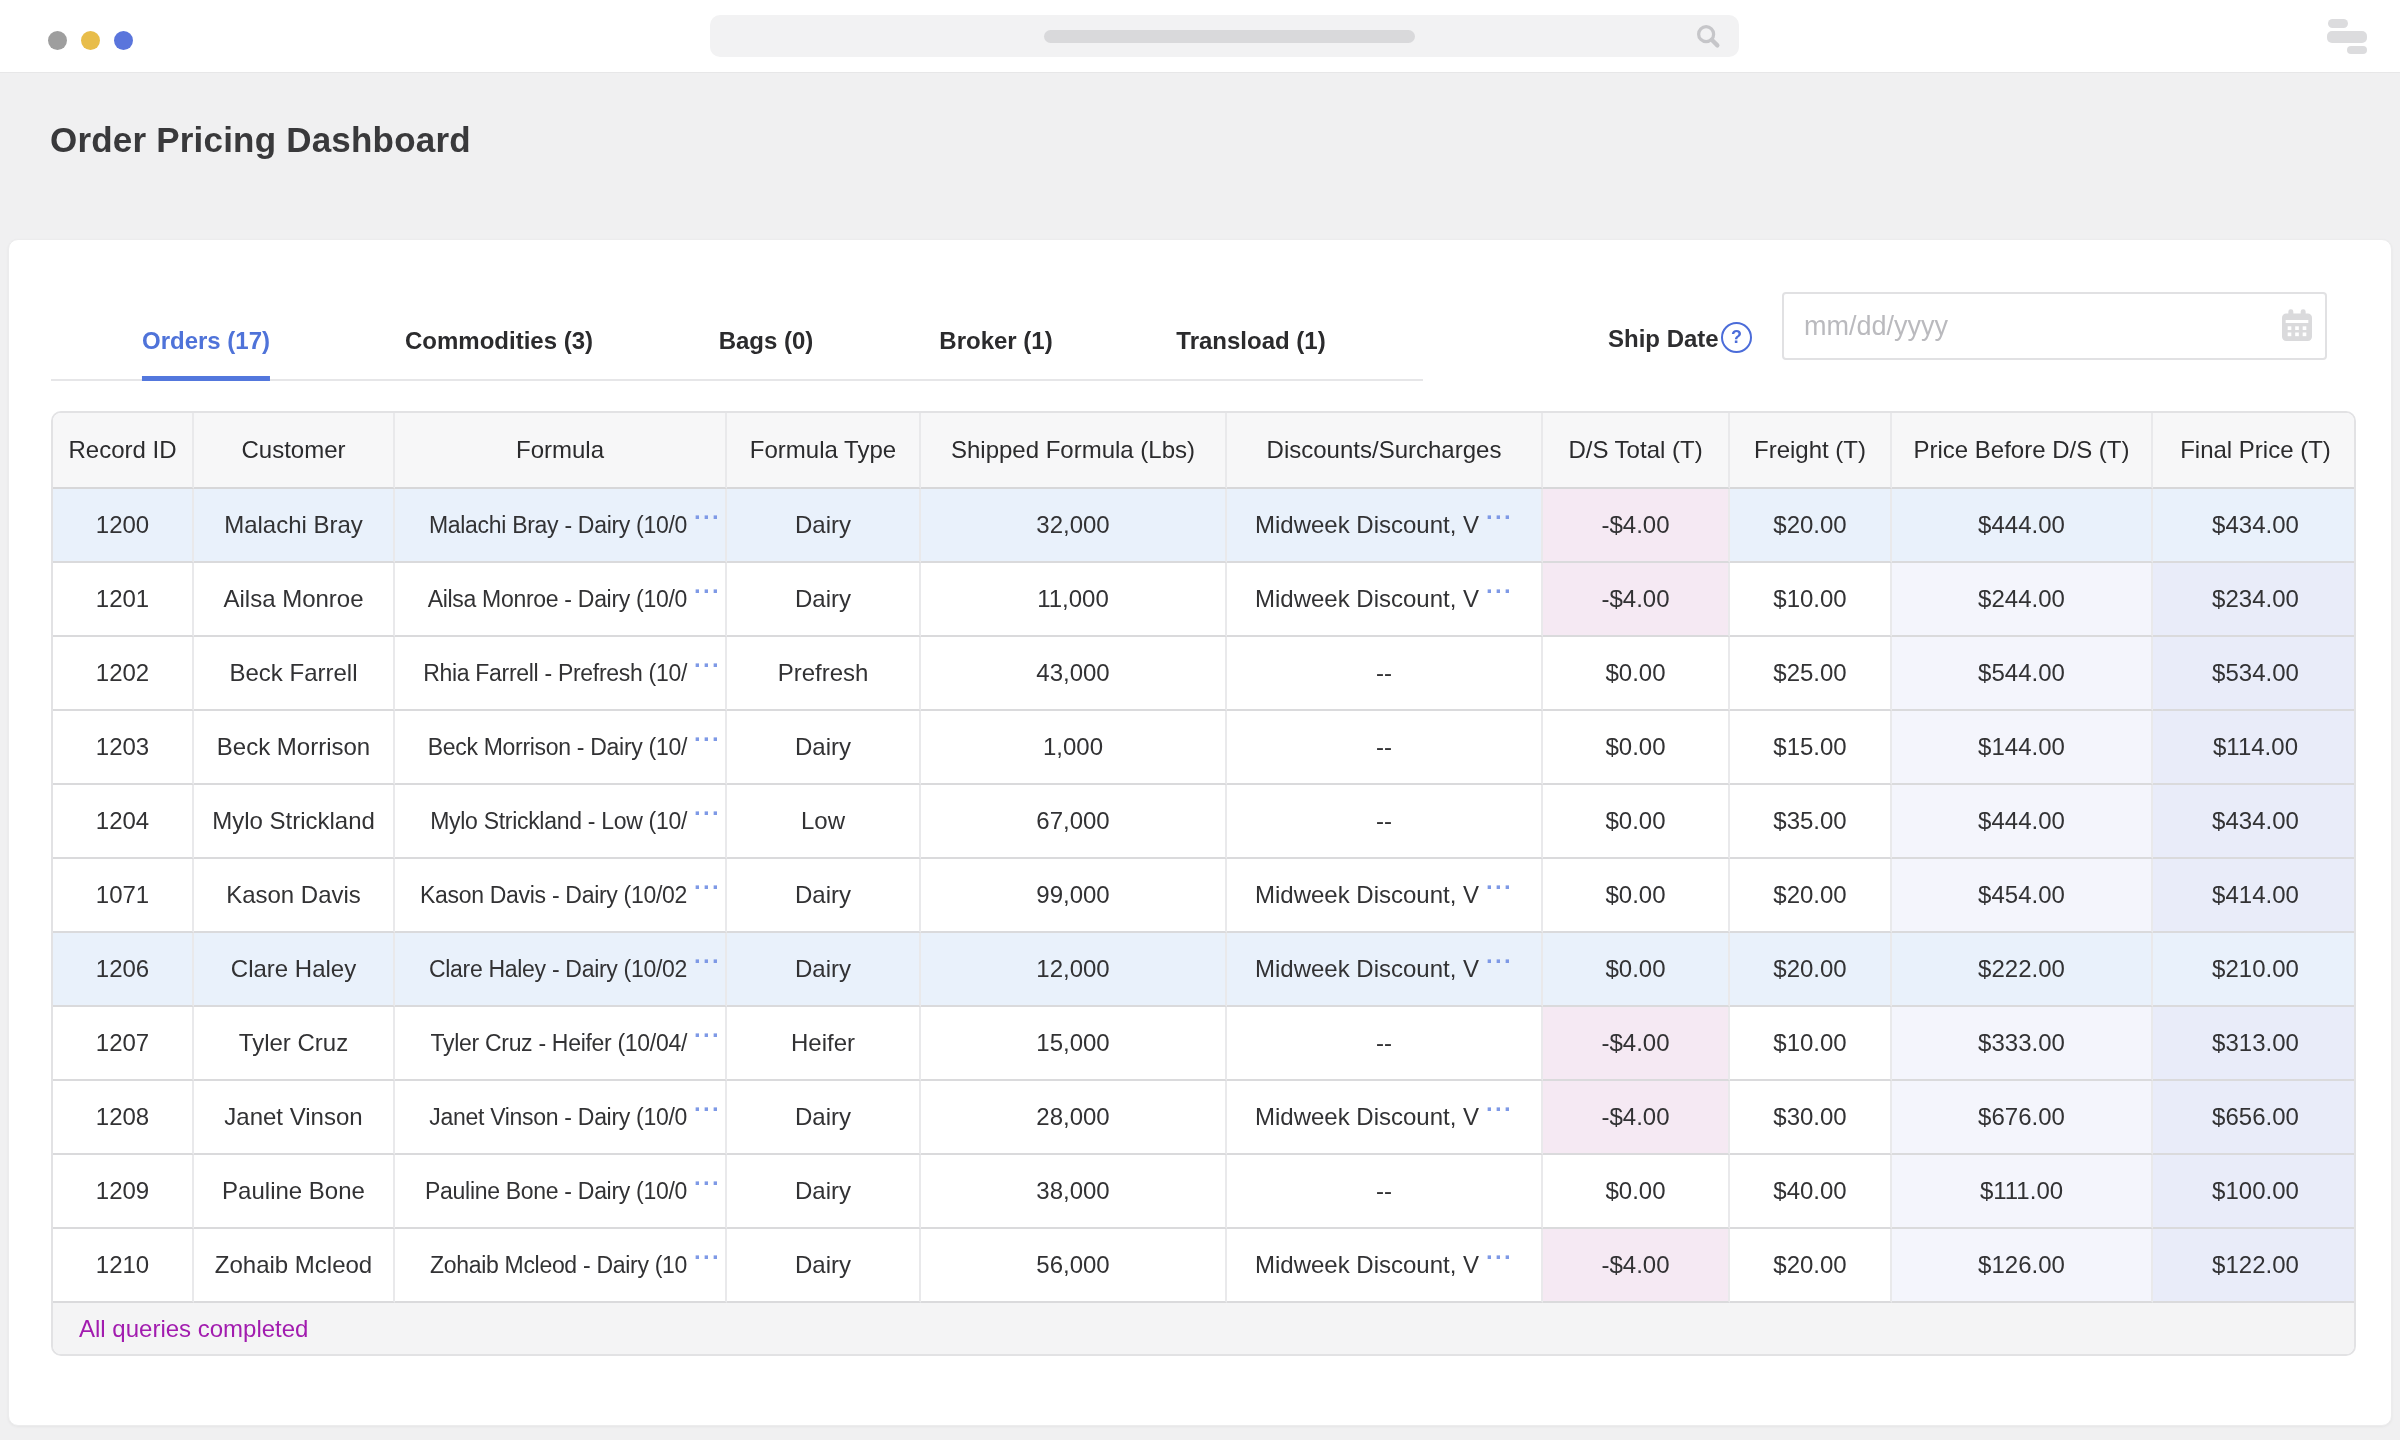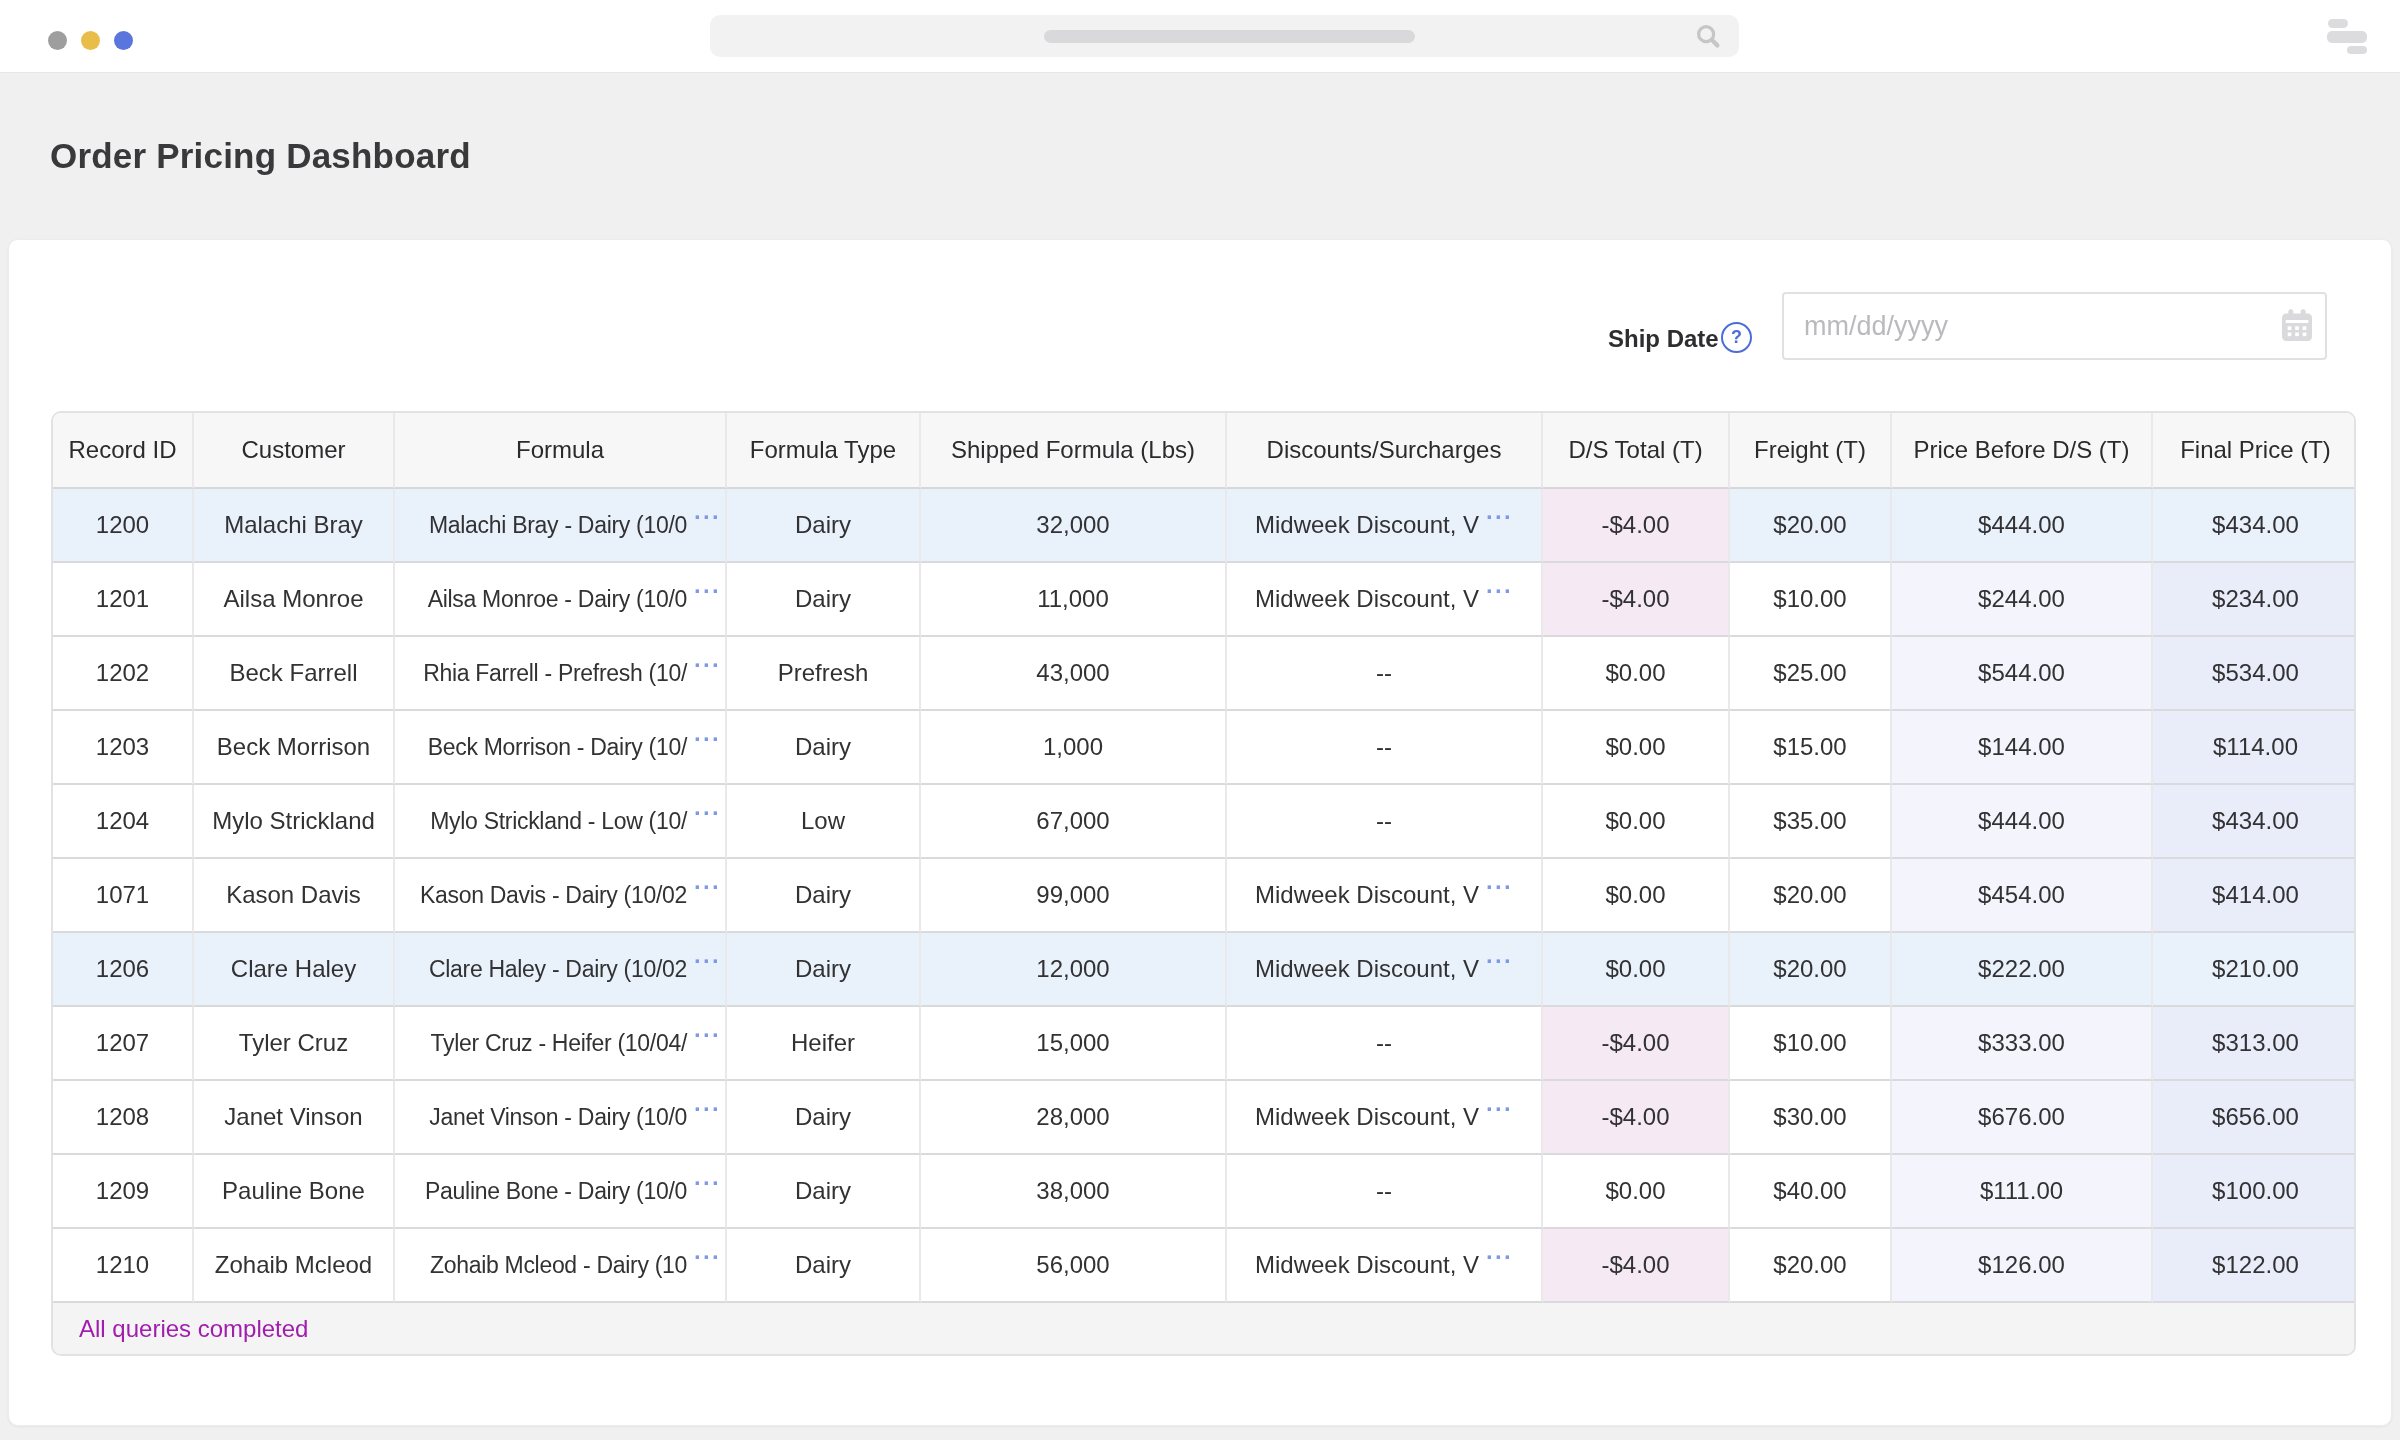--- a/index.html
+++ b/index.html
@@ -13,21 +13,21 @@
   .addressbar{position:absolute;left:710px;top:15px;width:1029px;height:42px;background:#f2f2f3;border-radius:10px;}
   .addr-pill{position:absolute;left:334px;top:15px;width:371px;height:13px;border-radius:7px;background:#d9d9db;}
   .addr-search{position:absolute;right:16px;top:6px;}
   .menu-icon{position:absolute;right:33px;top:19px;width:40px;height:35px;}
   .menu-icon .b{position:absolute;background:#dcdcde;border-radius:5px;}
   .menu-icon .b1{left:1px;top:0;width:20px;height:9px;}
   .menu-icon .b2{left:0;top:12px;width:40px;height:12px;}
   .menu-icon .b3{left:20px;top:27px;width:20px;height:8px;}
 
   
-  .page-title{position:absolute;left:50px;top:136px;font-size:35px;font-weight:600;color:#39393b;letter-spacing:0.2px;}
+  .page-title{position:absolute;left:50px;top:120px;font-size:35px;font-weight:600;color:#39393b;letter-spacing:0.2px;}
 
   
   .card{position:absolute;left:8px;top:239px;width:2384px;height:1187px;background:#ffffff;border-radius:10px;border:1px solid #ececed;box-sizing:border-box;box-shadow:0 1px 3px rgba(0,0,0,0.05);}
 
   
   .tabstrip{position:absolute;left:42px;top:0;width:1372px;height:139px;border-bottom:2px solid #e6e6e8;}
   .tab{position:absolute;bottom:-2px;transform:translateX(-50%);padding-bottom:26px;font-size:24px;font-weight:600;color:#2b2b2d;white-space:nowrap;cursor:pointer;}
   .tab.active{color:var(--accent-blue,#4f73d9);border-bottom:5px solid #5377dd;padding-bottom:21px;}
   .tab:nth-child(1){left:155px;}
   .tab:nth-child(2){left:448px;}
@@ -82,20 +82,27 @@
       <div class="b b1"></div>
         <div class="b b2"></div>
         <div class="b b3"></div>
     </div>
   </div>
 
   <div class="page-title">Order Pricing Dashboard</div>
 
   <div class="card">
 
+    <div class="tabstrip">
+      <div class="tab active">Orders (17)</div>
+      <div class="tab">Commodities (3)</div>
+      <div class="tab">Bags (0)</div>
+      <div class="tab">Broker (1)</div>
+      <div class="tab">Transload (1)</div>
+    </div>
 
     <div class="shipdate-label">Ship Date</div>
     <div class="help-icon">?</div>
     <input class="date-input" type="text" placeholder="mm/dd/yyyy" style="">
     <div class="cal-icon">
       <svg viewBox="0 0 24 24" width="40" height="40">
         <rect x="3" y="4.5" width="18" height="16.5" rx="2.5" fill="#dadadc"></rect>
         <rect x="6.8" y="2" width="3" height="5" rx="1.4" fill="#dadadc"></rect>
         <rect x="14.2" y="2" width="3" height="5" rx="1.4" fill="#dadadc"></rect>
         <rect x="5.2" y="8.4" width="13.6" height="1.8" fill="#ffffff"></rect>

